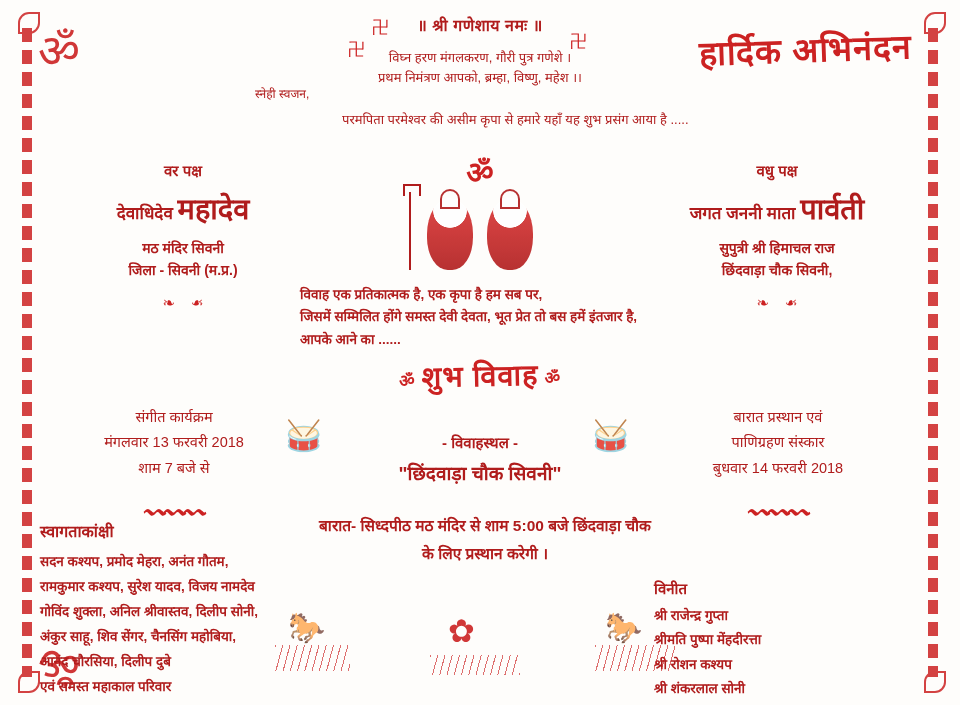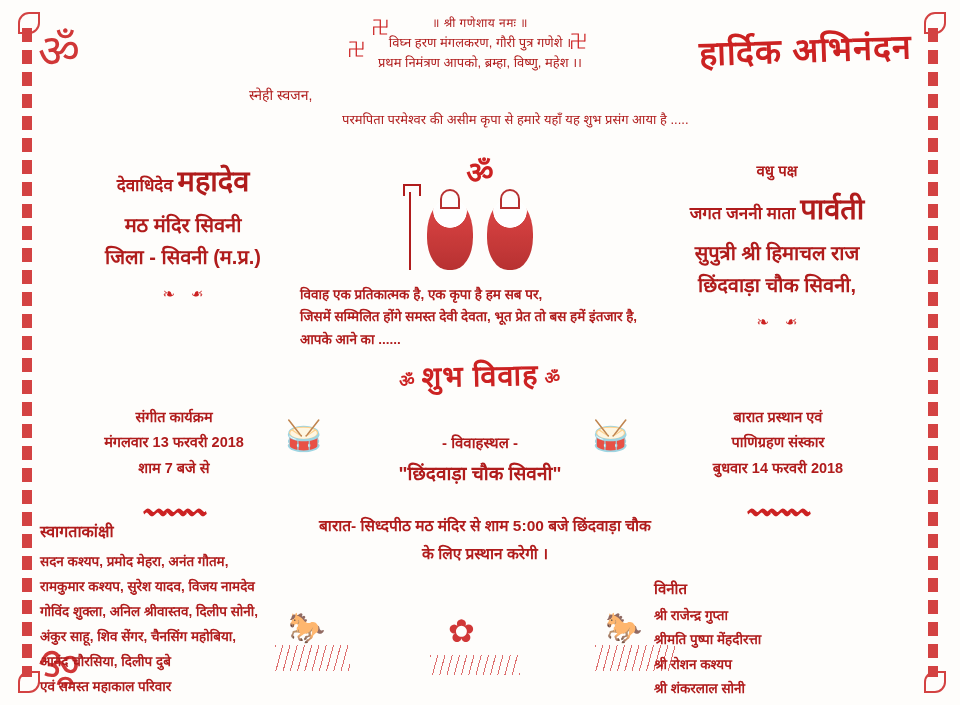--- a/index.html
+++ b/index.html
@@ -58,23 +58,24 @@
   .corner.tl { left: 38px;  top: 28px; }
   .corner.bl { left: 38px;  bottom: 18px; transform: scaleY(-1); }
 
   
   .header {
     position: absolute;
     top: 14px; left: 0; right: 0;
     text-align: center;
   }
   .shri-line {
-    font-size: 12px;
+    font-size: 16px;
     letter-spacing: .5px;
-    margin-bottom: 2px;
+    margin-bottom: 12px;
+    font-weight: bold;
   }
   .swastik {
     position: absolute;
     font-size: 17px;
     color: #c22;
   }
   .swastik.l1 { left: 372px; top: 16px; }
   .swastik.l2 { left: 348px; top: 38px; }
   .swastik.r1 { left: 570px; top: 30px; }
   .header .ln {
@@ -90,22 +91,22 @@
     font-weight: bold;
     letter-spacing: 1px;
     color: #c22;
     transform: rotate(-2deg);
     white-space: nowrap;
   }
 
   
   .snehi {
     position: absolute;
-    left: 249px; top: 85px;
-    font-size: 14px;
+    left: 255px; top: 85px;
+    font-size: 12px;
   }
   .blessing {
     position: absolute;
     left: 342px; top: 110px;
     font-size: 13px;
   }
 
   
   .col {
     position: absolute;
@@ -121,21 +122,21 @@
   }
   .col .name {
     font-size: 17px;
     font-weight: bold;
     margin-bottom: 10px;
   }
   .col .name .big {
     font-size: 29px;
   }
   .col .sub {
-    font-size: 20px;
+    font-size: 14px;
     line-height: 1.6;
     font-weight: bold;
   }
   .flourish {
     margin-top: 12px;
     font-size: 15px;
     letter-spacing: 2px;
     color: #c22;
   }
   .flourish:before { content: "❧"; margin-right: 6px; }
@@ -221,21 +222,21 @@
     margin: 0 6px;
   }
 
   
   .event {
     position: absolute;
     top: 405px;
     width: 260px;
     text-align: center;
     font-size: 14.5px;
-    font-weight: bold;
+    font-weight: normal;
     line-height: 1.75;
   }
   .event.left  { left: 44px; }
   .event.right { right: 52px; text-align: center; }
 
   .swirl {
     margin-top: 12px;
     font-size: 22px;
     color: #c22;
     letter-spacing: -2px;
@@ -343,20 +344,21 @@
     <div class="ln">विघ्न हरण मंगलकरण, गौरी पुत्र गणेशे ।</div>
     <div class="ln">प्रथम निमंत्रण आपको, ब्रम्हा, विष्णु, महेश ।।</div>
   </div>
 
   <div class="abhinandan">हार्दिक अभिनंदन</div>
 
   <div class="snehi">स्नेही स्वजन,</div>
   <div class="blessing">परमपिता परमेश्वर की असीम कृपा से हमारे यहाँ यह शुभ प्रसंग आया है .....</div>
 
   <div class="col left">
+    <div class="paksh">वर पक्ष</div>
     <div class="name">
       <span>देवाधिदेव </span><span class="big">महादेव</span>
     </div>
     <div class="sub">मठ मंदिर सिवनी</div>
     <div class="sub">जिला - सिवनी (म.प्र.)</div>
     <div class="flourish"></div>
   </div>
 
   <div class="col right">
     <div class="paksh">वधु पक्ष</div>

